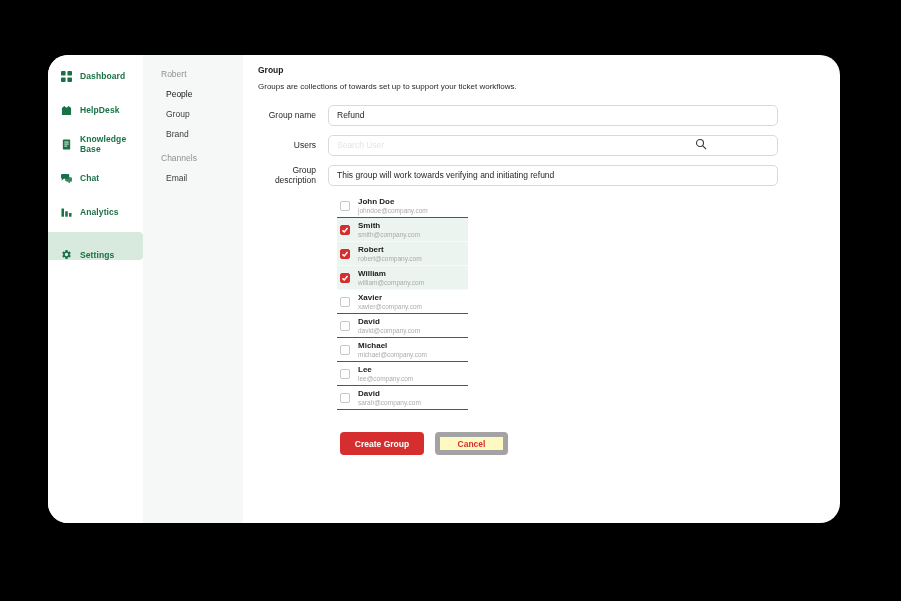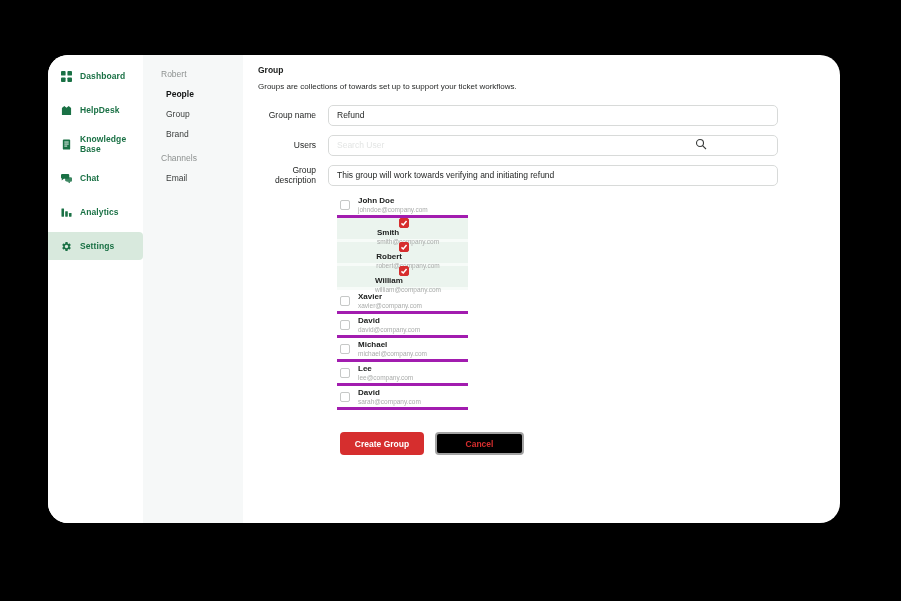--- a/index.html
+++ b/index.html
@@ -36,41 +36,42 @@
     cursor: pointer;
   }
   .side-item .icon { width: 11px; height: 11px; display: flex; align-items: center; justify-content: center; flex-shrink: 0; }
   .side-item .icon svg { width: 11px; height: 11px; display: block; }
   .side-label { font-size: 8.5px; font-weight: 600; letter-spacing: 0.1px; }
   .side-item.active {
     background: #d8e9dd;
     border-radius: 0 4px 4px 0;
     height: 28px;
     margin-top: 3px;
+    align-items: flex-end;
   }
   
   .subnav {
     width: 100px;
     background: #f6f8f8;
     padding: 14px 0 0 18px;
     flex-shrink: 0;
   }
   .subnav-heading {
     font-size: 8.5px;
     color: #8d9190;
     margin-bottom: 10px;
   }
   .subnav-item {
     font-size: 8.5px;
     color: #3a3d3c;
     margin-bottom: 10px;
     padding-left: 5px;
     cursor: pointer;
   }
-  .subnav-item.active { font-weight: 700; color: #141616; }
+  .subnav-item.active { font-weight: 400; color: #141616; }
   .subnav-section + .subnav-section { margin-top: 14px; }
   
   .main {
     flex: 1;
     padding: 10px 0 0 15px;
   }
   .page-title { font-size: 8.5px; font-weight: 700; color: #1c1e1d; }
   .page-subtitle { font-size: 8px; color: #272928; margin-top: 7px; }
   .form { margin-top: 13px; }
   .form-row { display: flex; align-items: center; margin-bottom: 9px; height: 21px; }
@@ -101,24 +102,24 @@
     width: 12px; height: 12px;
     pointer-events: none;
   }
   
   .user-list { margin-left: 79px; width: 131px; }
   .user-row {
     height: 24px;
     display: flex;
     align-items: center;
     padding-left: 3px;
-    border-bottom: 3px solid #a21caf;
+    border-bottom: 1px solid #a21caf;
     cursor: pointer;
   }
-  .user-row.checked { background: #ebf4ee; border-bottom-color: #f7fbf8; flex-direction: column; }
+  .user-row.checked { background: #ebf4ee; border-bottom-color: #f7fbf8; }
   .checkbox {
     width: 10px; height: 10px;
     border: 1px solid #c6c8c7;
     border-radius: 2px;
     background: #ffffff;
     flex-shrink: 0;
     display: flex; align-items: center; justify-content: center;
   }
   .checkbox svg { width: 8px; height: 8px; visibility: hidden; }
   .user-row.checked .checkbox { background: #d62e2e; border-color: #d62e2e; }
@@ -136,24 +137,24 @@
     font-weight: 700;
     cursor: pointer;
   }
   .btn-primary {
     width: 84px;
     background: #d62e2e;
     color: #ffffff;
     border: none;
   }
   .btn-secondary {
-    width: 89px;
-    background: #000000;
+    width: 73px;
+    background: #fef9c3;
     color: #d62e2e;
-    border: 2px solid #a3a3a3;
+    border: 5px solid #a3a3a3;
   }
 </style>
 </head>
 <body>
 
 <div class="card">
 
   <div class="sidebar">
 
     <div class="side-item">

